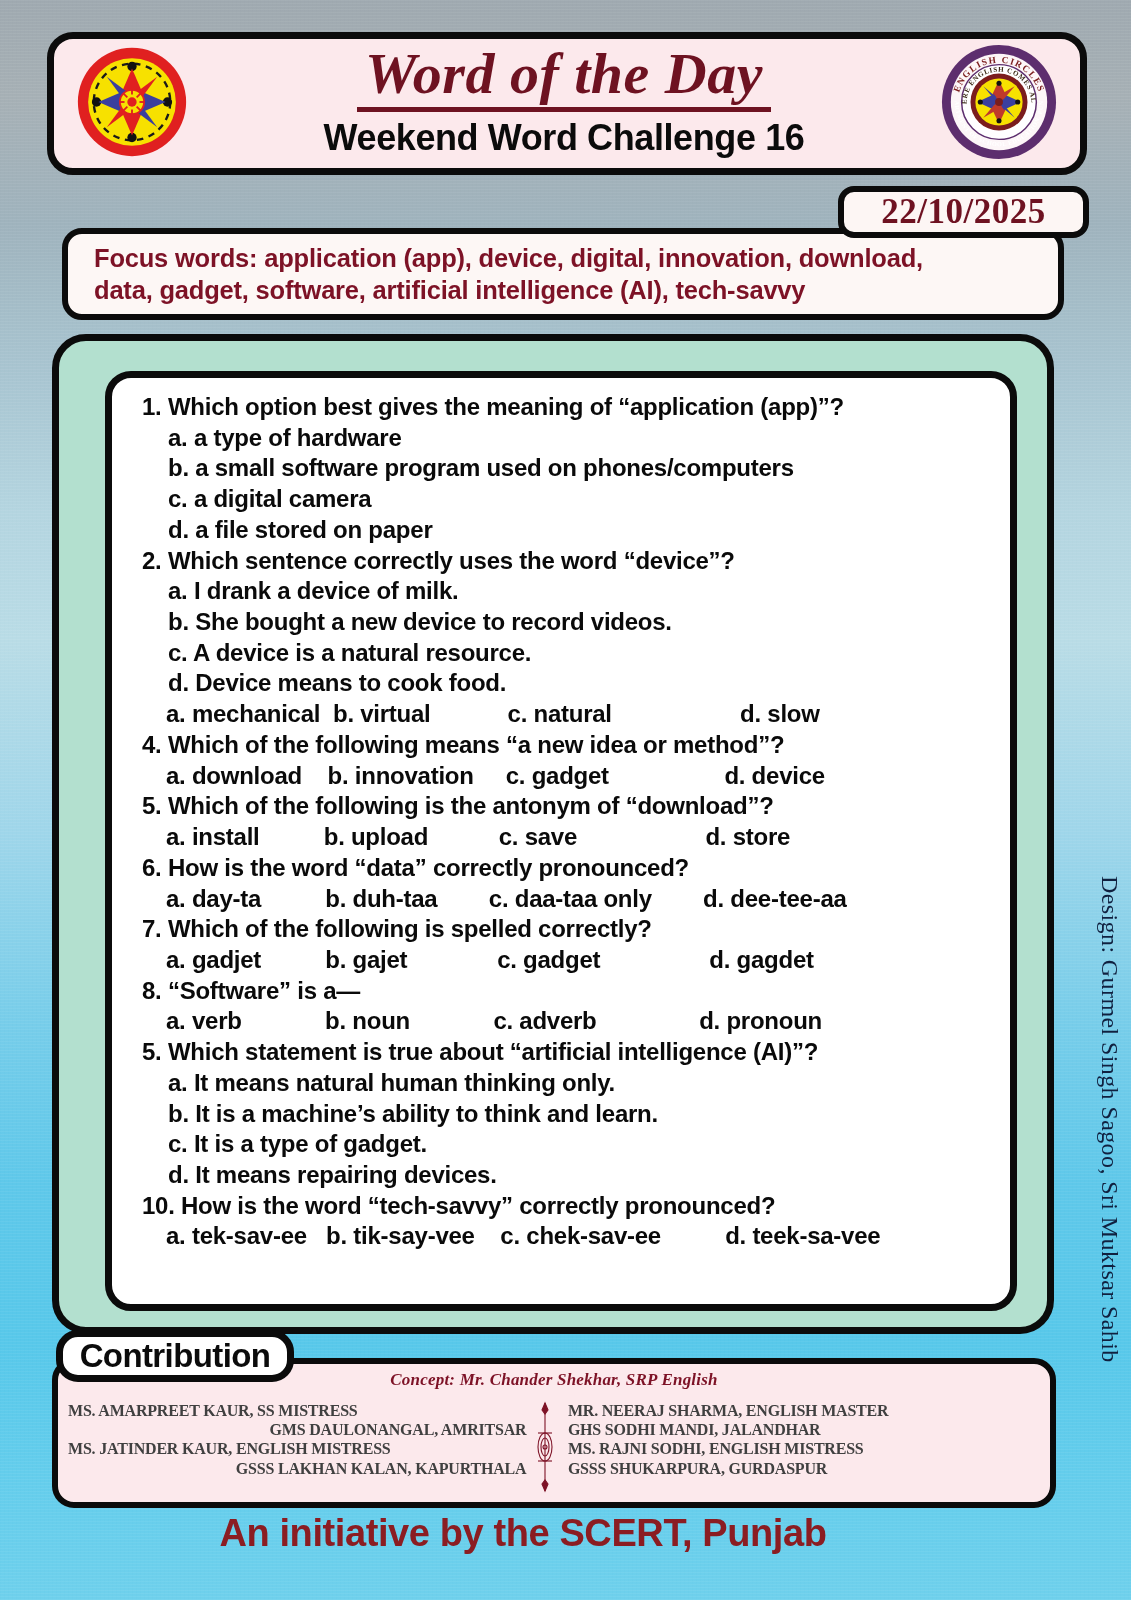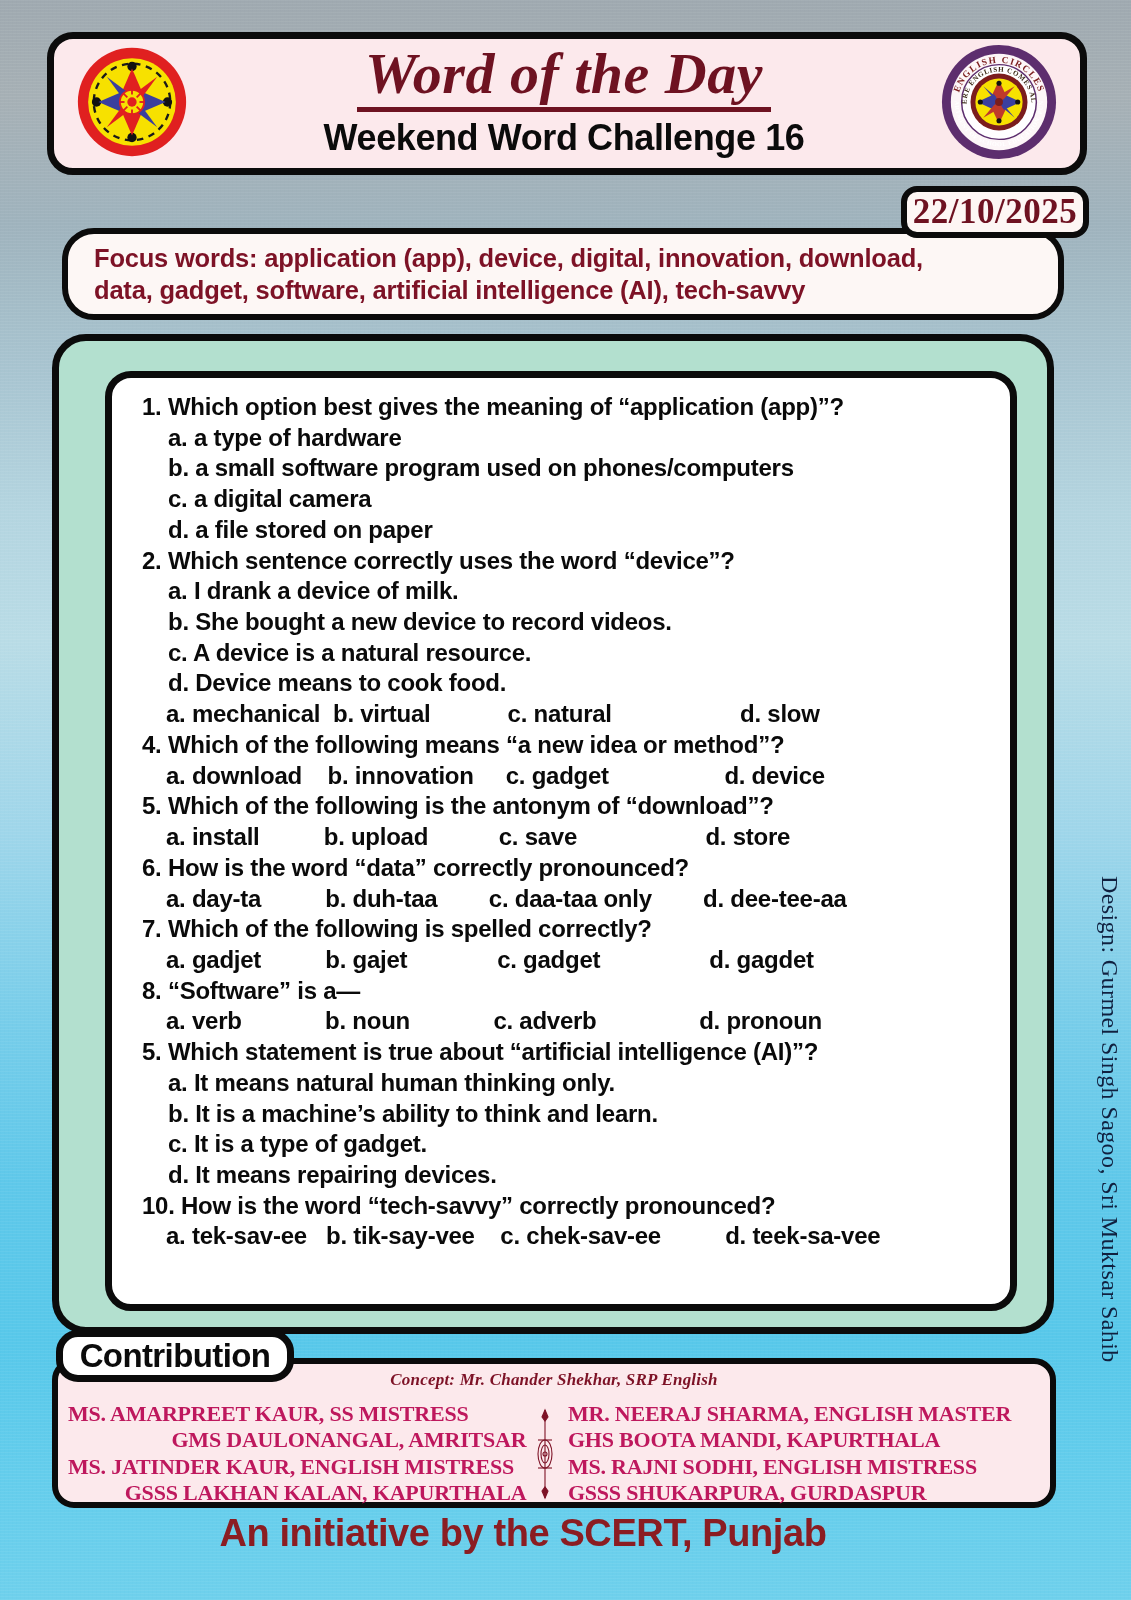--- a/index.html
+++ b/index.html
@@ -83,21 +83,21 @@
     font-size: 36px;
     color: #0b0b0b;
     letter-spacing: -.4px;
     margin-top: 5px;
   }
 
   
   .date-chip {
     position: absolute;
     right: 42px; top: 186px;
-    width: 188px; height: 52px;
+    width: 251px; height: 52px;
     background: #fdf6f4;
     border: 6px solid #0b0b0b;
     border-radius: 16px;
     display: flex;
     align-items: center;
     justify-content: center;
     z-index: 4;
   }
   .date-text {
     font-family: "Liberation Serif", serif;
@@ -107,21 +107,21 @@
     letter-spacing: .5px;
   }
 
   
   .focus-box {
     position: absolute;
     left: 62px; top: 228px;
     width: 1002px; height: 92px;
     background: #fdf7f5;
     border: 6px solid #0b0b0b;
-    border-radius: 32px;
+    border-radius: 20px;
     display: flex;
     align-items: center;
     padding: 0 26px;
     z-index: 3;
   }
   .focus-text {
     font-weight: 700;
     font-size: 25.5px;
     line-height: 1.26;
     color: #7d1226;
@@ -206,23 +206,23 @@
   }
 
   .contrib-cols {
     display: flex;
     align-items: stretch;
     justify-content: center;
   }
   .col {
     font-family: "Liberation Serif", serif;
     font-weight: 700;
-    font-size: 22px;
+    font-size: 16px;
     line-height: 1.2;
-    color: #be185d;
+    color: #404040;
     letter-spacing: -.2px;
   }
   .col-left  { width: 474px; text-align: right; padding-right: 6px; }
   .col-right { width: 492px; text-align: left; padding-left: 10px; }
   .col div:first-child { text-align: left; }
   .col-left div:nth-child(1),
   .col-left div:nth-child(3) { text-align: left; }
   .divider-orn {
     width: 26px;
     display: flex;
@@ -440,21 +440,21 @@
             <ellipse cx="11" cy="46" rx="7" ry="14"></ellipse>
             <ellipse cx="11" cy="46" rx="4" ry="9"></ellipse>
             <circle cx="11" cy="46" r="2"></circle>
             <line x1="4" y1="32" x2="18" y2="32"></line>
             <line x1="4" y1="60" x2="18" y2="60"></line>
           </g>
         </svg>
       </div>
       <div class="col col-right" id="contrib-right">
           <div>MR. NEERAJ SHARMA, ENGLISH MASTER</div>
-          <div>GHS BOOTA MANDI, KAPURTHALA</div>
+          <div>GHS SODHI MANDI, JALANDHAR</div>
           <div>MS. RAJNI SODHI, ENGLISH MISTRESS</div>
           <div>GSSS SHUKARPURA, GURDASPUR</div>
         </div>
     </div>
   </div>
 
   <div class="contrib-badge">
     <span class="contrib-badge-text">Contribution</span>
   </div>
 

